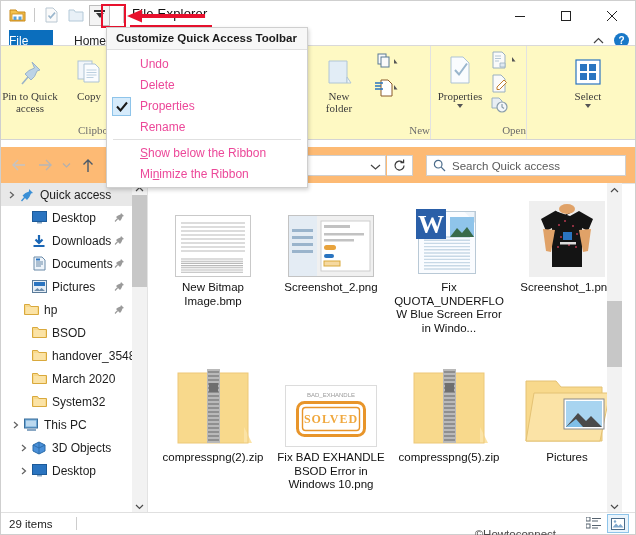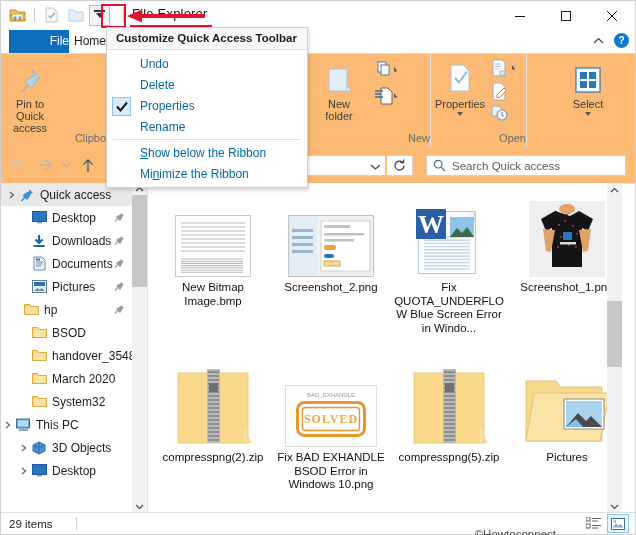--- a/index.html
+++ b/index.html
@@ -24,28 +24,28 @@
   .title-underline{position:absolute;left:129px;top:24px;width:82px;height:2px;background:#e8112d;}
   .arrow-wrap{position:absolute;left:126px;top:8px;width:80px;height:14px;}
   .vsep{position:absolute;left:122px;top:6px;width:1px;height:16px;background:#c8c8c8;}
   .winbtns{position:absolute;right:0;top:0;display:flex;}
   .winbtn{width:46px;height:29px;display:flex;align-items:center;justify-content:center;}
   .winbtn svg{display:block;}
 
   
   .tabstrip{position:absolute;left:0;top:29px;width:100%;height:23px;background:#ffffff;}
   .tab{position:absolute;top:0;height:23px;line-height:23px;padding:0 13px;font-size:12px;color:#222;}
-  .tab.file{left:8px;background:#0b6ebd;color:#fff;width:60px;padding:0;text-align:right;}
+  .tab.file{left:8px;background:#0b6ebd;color:#fff;width:44px;padding:0;text-align:left;}
   .tab.home{left:60px;}
   .ribbon-right{position:absolute;right:6px;top:3px;display:flex;align-items:center;gap:9px;}
   .collapse-caret{width:14px;height:14px;display:flex;align-items:center;justify-content:center;}
   .help-ico{width:15px;height:15px;border-radius:50%;background:#1878c8;color:#fff;font-size:10px;font-weight:bold;display:flex;align-items:center;justify-content:center;}
 
   
-  .ribbon{position:absolute;left:0;top:52px;width:100%;height:93px;background:#fdba74;border-top:1px solid #d9d9d9;border-bottom:1px solid #d4d4d4;}
+  .ribbon{position:absolute;left:0;top:44px;width:100%;height:93px;background:#fef9c3;border-top:1px solid #d9d9d9;border-bottom:1px solid #d4d4d4;font-family:Liberation Serif, serif;}
   .grp{position:absolute;top:0;height:93px;border-right:1px solid #e2e2e2;box-sizing:border-box;}
   .grp-label{position:absolute;bottom:3px;width:100%;text-align:right;font-size:11px;color:#6d6d6d;}
   .bigbtn{position:absolute;top:5px;width:100%;display:flex;flex-direction:column;align-items:center;}
   .bigbtn .glyph{height:36px;display:flex;align-items:flex-end;justify-content:center;}
   .bigbtn .lbl{margin-top:3px;font-size:11px;line-height:12px;text-align:center;color:#3d3d3d;}
   .caretdn{width:0;height:0;border-left:3.5px solid transparent;border-right:3.5px solid transparent;border-top:4px solid #555;margin:2px auto 0;}
 
   .g-clip{left:0;width:122px;}
   .g-org{left:122px;width:180px;}
   .g-new{left:302px;width:128px;}
@@ -98,21 +98,21 @@
   .st-wm{position:absolute;right:79px;font-size:11.5px;color:#4a4a4a;margin-top:20px;}
   .st-views{position:absolute;right:6px;display:flex;align-items:center;gap:4px;}
   .vbtn{width:20px;height:17px;display:flex;align-items:center;justify-content:center;}
   .vbtn.active{border:1px solid #8ec4ea;background:#e9f4fc;}
 
   
   .menu{position:absolute;left:105px;top:26px;width:200px;background:#f7f7f7;border:1px solid #cfcfcf;box-shadow:1px 2px 4px rgba(0,0,0,.18);z-index:50;}
   .menu-head{height:21px;line-height:21px;padding-left:9px;font-size:11.5px;font-weight:bold;color:#1b1b1b;background:#f7f7f7;border-bottom:1px solid #e0e0e0;}
   .menu-item{position:relative;height:21px;display:flex;align-items:center;background:#fff;}
   .menu-item .chkbox{position:absolute;left:5px;top:2px;width:17px;height:17px;border:1px solid #8ec4ea;background:#d6ebfb;display:flex;align-items:center;justify-content:center;}
-  .menu-item .mlabel{padding-left:33px;font-size:12px;color:#0369a1;}
+  .menu-item .mlabel{padding-left:33px;font-size:12px;color:#ec4899;}
   .menu-item.plain .mlabel{padding-left:33px;}
   .menu-sep{height:1px;background:#e0e0e0;margin:2px 6px;}
   .menu-body{background:#fff;padding:3px 0;}
   .u{text-decoration:underline;}
 </style>
 </head>
 <body>
 
 <div class="app">
 
@@ -193,20 +193,32 @@
           <svg width="26" height="28" viewBox="0 0 26 28">
             <path d="M15 3l8 8-3 1-2.5 5.5L14 21 8 15l4-3.5L17.5 9z" fill="#bcd3e6" stroke="#9ab3c9" stroke-width="1"></path>
             <path d="M11 18l-6 7" stroke="#9ab3c9" stroke-width="1.6"></path>
           </svg>
         </div>
         <div class="lbl">
           <span>Pin to Quick</span><br>
           <span>access</span>
         </div>
       </div>
+      <div class="bigbtn" style="left:60px;width:56px;">
+        <div class="glyph">
+          <svg width="26" height="28" viewBox="0 0 26 28">
+            <rect x="2" y="2" width="14" height="18" fill="#f2f6fa" stroke="#adc3d5" stroke-width="1"></rect>
+            <path d="M8 5h11l4 4v14H8z" fill="#fafcfe" stroke="#adc3d5" stroke-width="1"></path>
+            <g stroke="#bcd0e0" stroke-width="1">
+              <path d="M10.5 11h10M10.5 13.5h10M10.5 16h10M10.5 18.5h7"></path>
+            </g>
+          </svg>
+        </div>
+        <div class="lbl">Copy</div>
+      </div>
       <div class="grp-label">Clipboard</div>
     </div>
 
     <div class="grp g-org">
       <div class="smallrow" style="left:118px;top:22px;">
         <span>Delete</span>
         <span class="caretdn" style="margin:0;"></span>
       </div>
       <div class="smallrow" style="left:118px;top:50px;">
         <span>Rename</span>
@@ -469,21 +481,21 @@
         <div class="nav-item" style="padding-left: 16px;">
           <span class="chv"></span>
           <span class="ico">
             <svg width="15" height="13" viewBox="0 0 15 13">
               <path d="M0.5 1.5h5l1.3 2H14.5v8H0.5z" fill="#f8d98c" stroke="#d9a93c"></path>
               <path d="M2 4h11v7H2z" fill="#fbe3a6"></path>
             </svg>
           </span>
           <span class="txt">System32</span>
         </div>
-        <div class="nav-item" style="padding-left: 0;">
+        <div class="nav-item" style="padding-left: 8px;">
           <span class="chv">
             <svg width="8" height="8" viewBox="0 0 8 8">
               <path d="M2 1l3.5 3L2 7" fill="none" stroke="#606060" stroke-width="1.2"></path>
             </svg>
           </span>
           <span class="ico">
             <svg width="15" height="14" viewBox="0 0 15 14">
               <rect x="0.5" y="1" width="13" height="9" fill="#6fa8d6" stroke="#3a6f9c"></rect>
               <rect x="2" y="2.5" width="10" height="6" fill="#bcd9ef"></rect>
               <rect x="3" y="11" width="9" height="2" fill="#8aa8c4"></rect>

